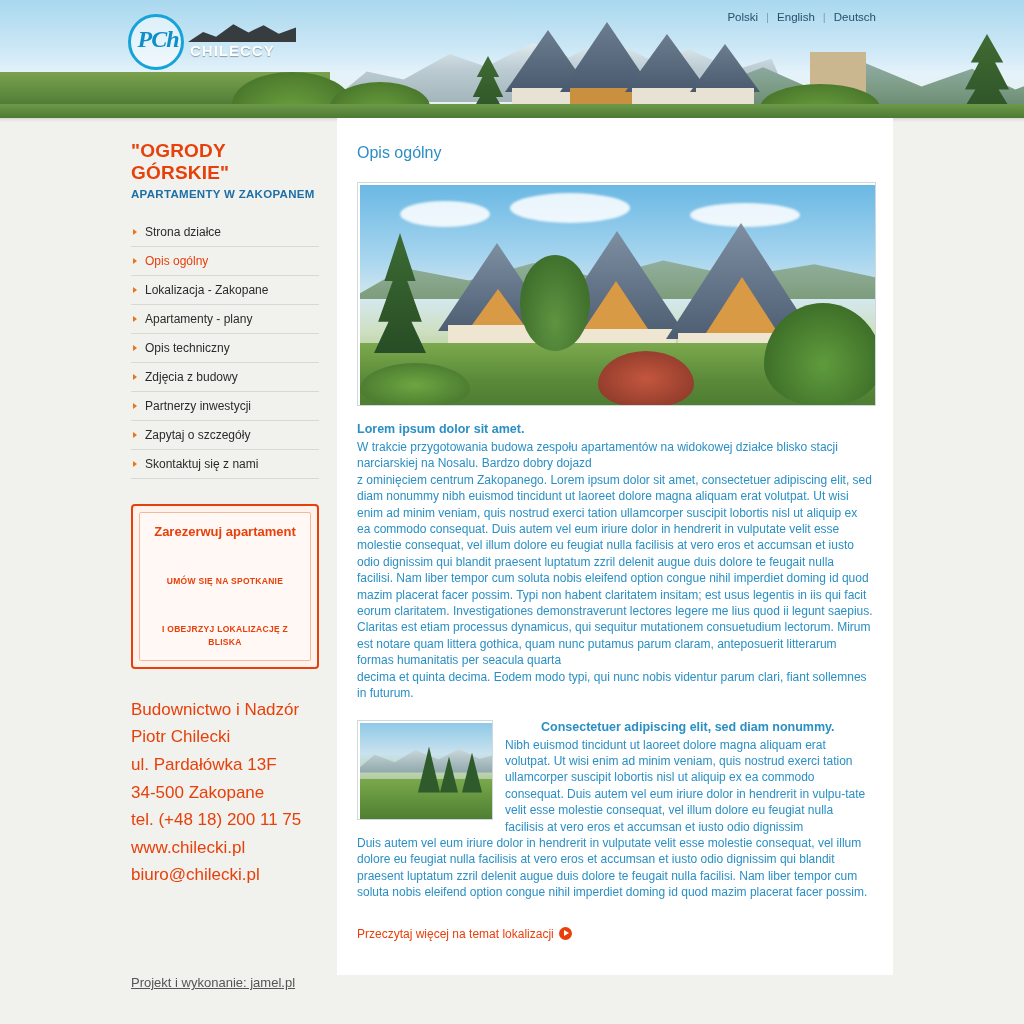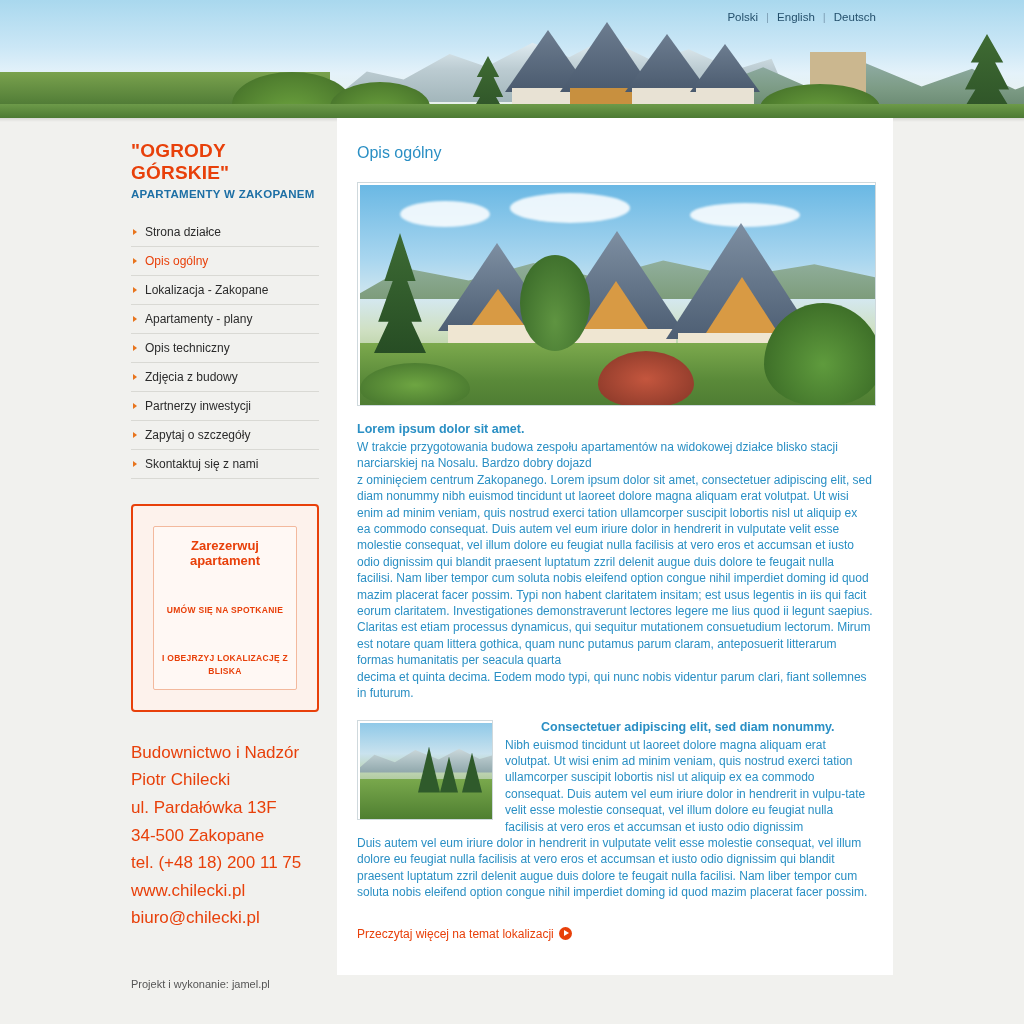--- a/index.html
+++ b/index.html
@@ -194,21 +194,21 @@
     border-bottom: 3px solid transparent;
   }
   .nav li.active a { color: #e8400a; }
 
   .reserve {
     margin-top: 25px;
     width: 188px;
     border: 2px solid #e8400a;
     border-radius: 4px;
     background: #fdf2ec;
-    padding: 20px;
+    padding: 6px;
   }
   .reserve-inner {
     border: 1px solid #f3b99d;
     border-radius: 2px;
     padding: 11px 6px 12px;
     text-align: center;
     background: #fff8f4;
   }
   .reserve-title {
     color: #e8400a;
@@ -380,22 +380,23 @@
     position: absolute;
     left: 5px; top: 3.5px;
     border-left: 5px solid #fff;
     border-top: 3px solid transparent;
     border-bottom: 3px solid transparent;
   }
 
   .footer {
     position: absolute;
     left: 131px; bottom: 34px;
-    font-size: 11px;
+    font-size: 13px;
     color: #555;
+    text-decoration: underline;
   }
   .footer a { color: #555; text-decoration: none; }
 </style>
 </head>
 <body>
 
 <div class="page">
 
   <div class="banner">
     <div class="sky"></div>
@@ -414,20 +415,26 @@
     <div class="house" style="left:810px; top:52px; width:56px; height:62px; background:#cbb78f;"></div>
 
     <div class="conifer" style="left:958px; top:34px; height:84px; width:58px;"></div>
     <div class="conifer" style="left:468px; top:56px; height:62px; width:40px;"></div>
     <div class="trees-left"></div>
     <div class="shrub" style="left:232px; width:120px; height:46px;"></div>
     <div class="shrub" style="left:330px; width:100px; height:36px;"></div>
     <div class="shrub" style="left:760px; width:120px; height:34px;"></div>
     <div class="ground"></div>
 
+    <div class="logo">
+      <div class="ridge"></div>
+      <div class="circle"></div>
+      <div class="pch">PCh</div>
+      <div class="word">CHILECCY</div>
+    </div>
 
     <div class="langbar">
       <a href="#">Polski</a>
       <span class="sep">|</span>
       <a href="#">English</a>
       <span class="sep">|</span>
       <a href="#">Deutsch</a>
     </div>
   </div>
 

